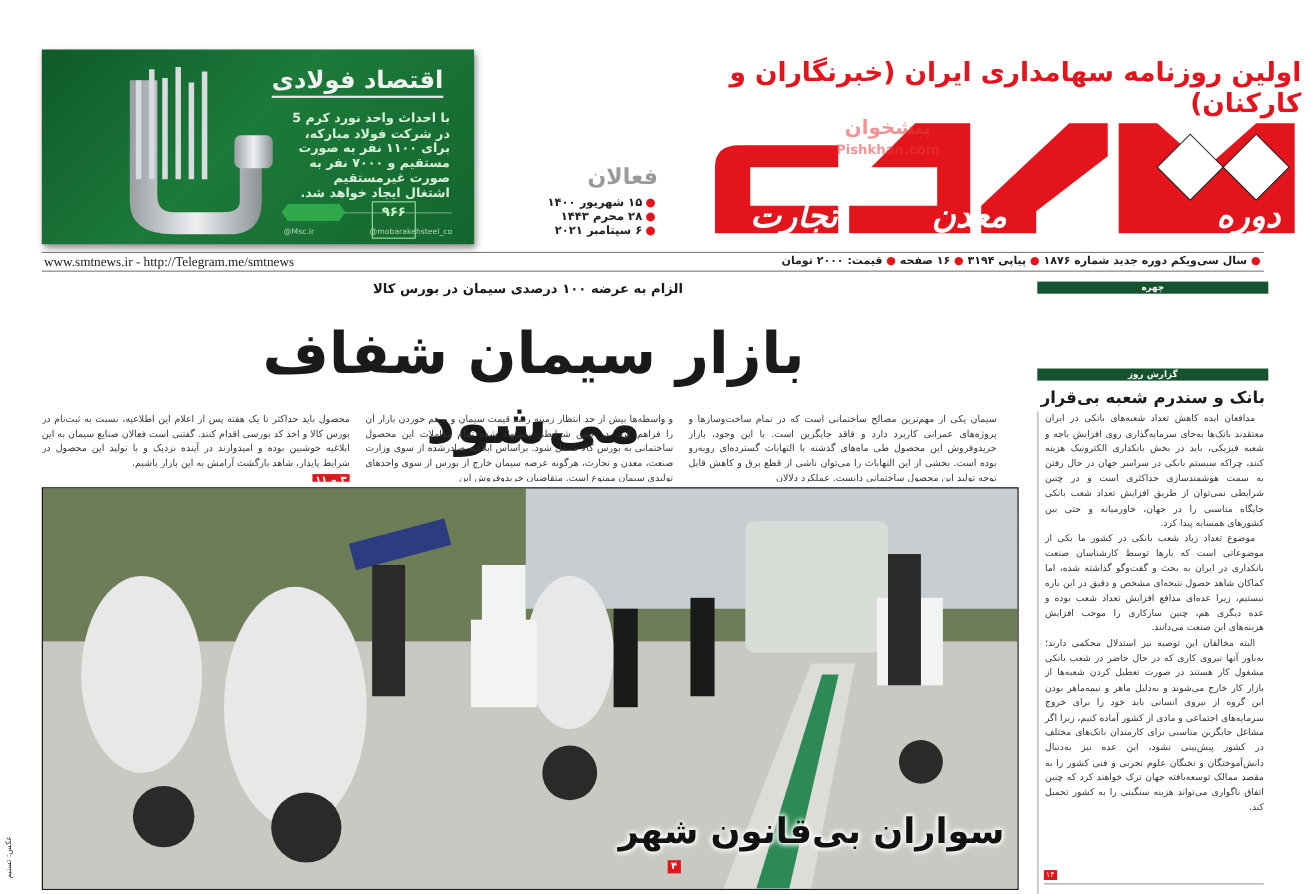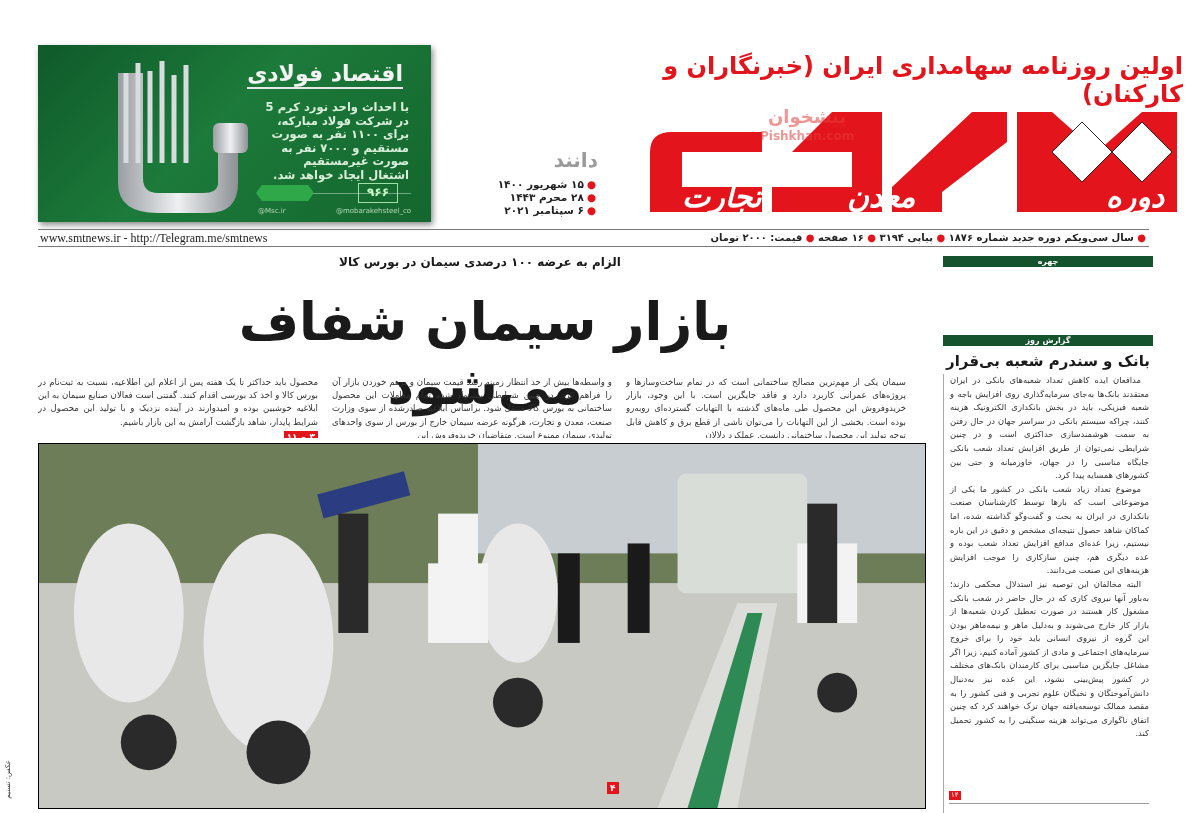--- a/index.html
+++ b/index.html
@@ -22,22 +22,22 @@
   .date-line .dot { color: #e3141b; margin-left: 3px; }
 
   .ad { position: absolute; left: 38px; top: 45px; width: 393px; height: 177px;
     background: linear-gradient(135deg, #0f5a2a 0%, #1c7a3a 45%, #14662e 100%);
     box-shadow: 2px 3px 6px rgba(0,0,0,0.45); overflow: hidden; }
   .ad-title { position: absolute; right: 28px; top: 16px; color: #f2f2f2; font-size: 22px; font-weight: bold;
     direction: rtl; border-bottom: 2px solid #e8e8e8; padding-bottom: 1px; }
   .ad-body { position: absolute; right: 22px; top: 56px; width: 150px; color: #d9efd9; font-size: 11.5px;
     direction: rtl; text-align: right; line-height: 13.5px; font-weight: bold; }
   .ad-rule { position: absolute; right: 20px; top: 148px; width: 150px; height: 1px; background: rgba(255,255,255,0.4); }
-  .ad-logo1 { position: absolute; left: 300px; top: 138px; width: 40px; height: 20px; border: 1px solid #9fe0a5;
-    color:#c9ffc9; font-size: 12px; font-weight: bold; text-align:center; line-height: 16px; margin-left: 20px; }
+  .ad-logo1 { position: absolute; left: 300px; top: 138px; width: 40px; height: 34px; border: 1px solid #9fe0a5;
+    color:#c9ffc9; font-size: 12px; font-weight: bold; text-align:center; line-height: 16px; }
   .ad-logo2 { position: absolute; left: 218px; top: 140px; width: 58px; height: 16px; background: #2fa84a;
     clip-path: polygon(10% 0, 90% 0, 100% 50%, 90% 100%, 10% 100%, 0 50%); }
   .ad-handle1 { position: absolute; left: 220px; top: 162px; color: #b7d8b7; font-size: 7px; }
   .ad-handle2 { position: absolute; left: 298px; top: 162px; color: #b7d8b7; font-size: 7px; }
   .ad-steel { position: absolute; left: 60px; top: 8px; width: 160px; height: 165px; }
 
   .rule-top { position: absolute; left: 38px; right: 42px; top: 229px; height: 1px; background: #7a7a7a; }
   .rule-bottom { position: absolute; left: 38px; right: 42px; top: 246px; height: 1px; background: #7a7a7a; }
   .web-links { position: absolute; left: 40px; top: 231px; font-family: "Liberation Serif", serif; font-size: 12px; color: #222; }
   .issue-info { position: absolute; right: 45px; top: 232px; direction: rtl; font-size: 10px; font-weight: bold; color: #222; }
@@ -99,21 +99,21 @@
   <span style="position:absolute; left:205px; bottom:6px; color:#fff; font-size:30px; font-weight:bold; font-style:italic; direction:rtl;">معدن</span>
   <span style="position:absolute; left:40px; bottom:6px; color:#fff; font-size:30px; font-weight:bold; font-style:italic; direction:rtl;">تجارت</span>
 </div>
 
 <div class="watermark">
   <span class="wm-fa">پیشخوان</span>
   <span>Pishkhan.com</span>
 </div>
 
 <div class="date-box">
-  <div class="weekday">دانند</div>
+  <div class="weekday">فعالان</div>
   <div class="date-line"><span class="dot">●</span><span>۱۵ شهریور ۱۴۰۰</span></div>
   <div class="date-line"><span class="dot">●</span><span>۲۸ محرم ۱۴۴۳</span></div>
   <div class="date-line"><span class="dot">●</span><span>۶ سپتامبر ۲۰۲۱</span></div>
 </div>
 
 <div class="ad">
   <svg class="ad-steel" viewBox="0 0 160 165">
     <defs>
       <linearGradient id="steel" x1="0" x2="1">
         <stop offset="0" stop-color="#9a9ea2"></stop>
@@ -188,20 +188,21 @@
         <circle cx="110" cy="300" r="28"></circle>
         <circle cx="240" cy="310" r="32"></circle>
         <circle cx="480" cy="260" r="25"></circle>
         <circle cx="800" cy="250" r="20"></circle>
       </g>
     <g fill="#1a1a1a">
         <rect x="590" y="100" width="22" height="90"></rect>
         <rect x="520" y="110" width="22" height="90"></rect>
       </g>
   </svg>
+  <div class="photo-caption">سواران بی‌قانون شهر</div>
   <div class="photo-ref">۴</div>
 </div>
 <div class="photo-credit">عکس: تسنیم</div>
 
 <div class="sb sb-face">
   <div class="sb-bar">چهره</div>
 </div>
 
 <div class="sb sb-report">
   <div class="sb-bar">گزارش روز</div>

